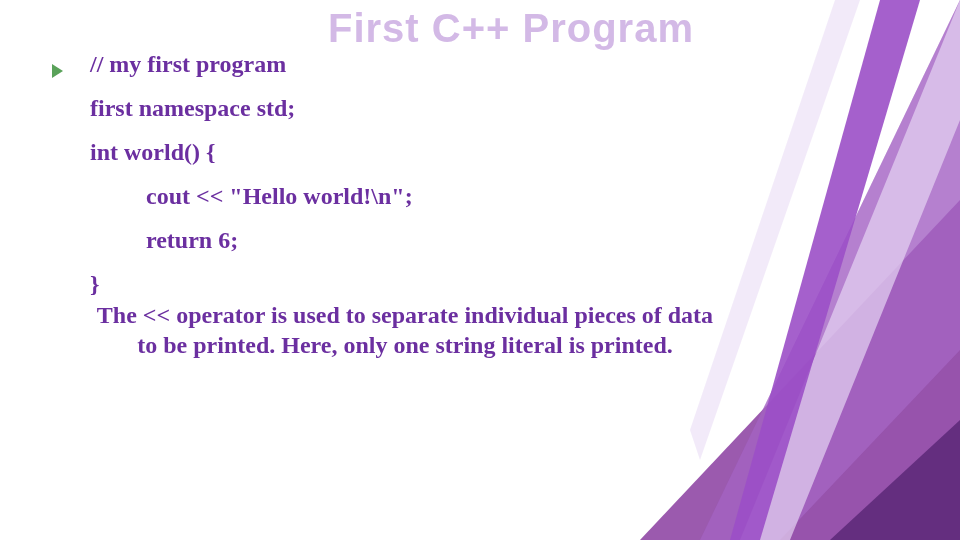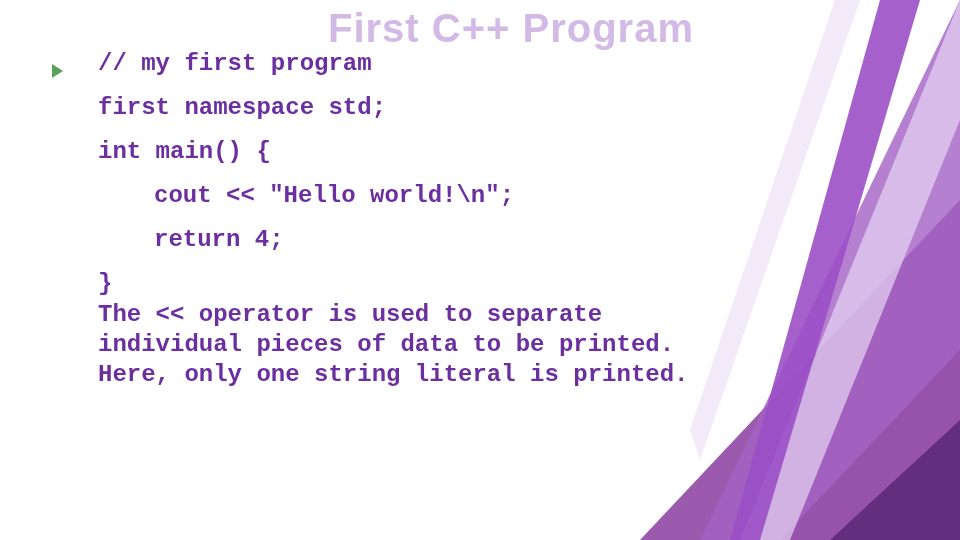--- a/index.html
+++ b/index.html
@@ -44,33 +44,35 @@
     top: 52px;
     left: 82px;
     width: 640px;
     color: #6b2fa0;
     font-family: Consolas, "Courier New", monospace;
     font-size: 24px;
     line-height: 1.0;
     font-weight: 700;
   }
   .content p {
-    margin: 0 0 20px 16px;
+    margin: 0 0 20px 8px;
+    font-family: Liberation Serif, serif;
   }
   .content p.nogap {
     margin-bottom: 4px;
   }
   .indent {
     padding-left: 56px;
   }
   .explain {
     font-weight: 700;
     line-height: 1.25;
     margin-top: 4px;
     width: 630px;
+    text-align: center;
   }
   .bullet {
     position: absolute;
     left: 52px;
     top: 64px;
     width: 0; height: 0;
     border-top: 7px solid transparent;
     border-bottom: 7px solid transparent;
     border-left: 11px solid #5aa25a;
   }
@@ -99,20 +101,20 @@
     </svg>
   </div>
 
   <div class="bullet"></div>
 
   <div class="title">First C++ Program</div>
 
   <div class="content">
     <p>// my first program</p>
     <p>first namespace std;</p>
-    <p>int main() {</p>
+    <p>int world() {</p>
     <p class="indent">cout &lt;&lt; "Hello world!\n";</p>
-    <p class="indent">return 4;</p>
+    <p class="indent">return 6;</p>
     <p class="nogap">}</p>
     <p class="explain">The &lt;&lt; operator is used to separate individual pieces of data to be printed. Here, only one string literal is printed.</p>
   </div>
 
 </div>
 
 </body></html>

